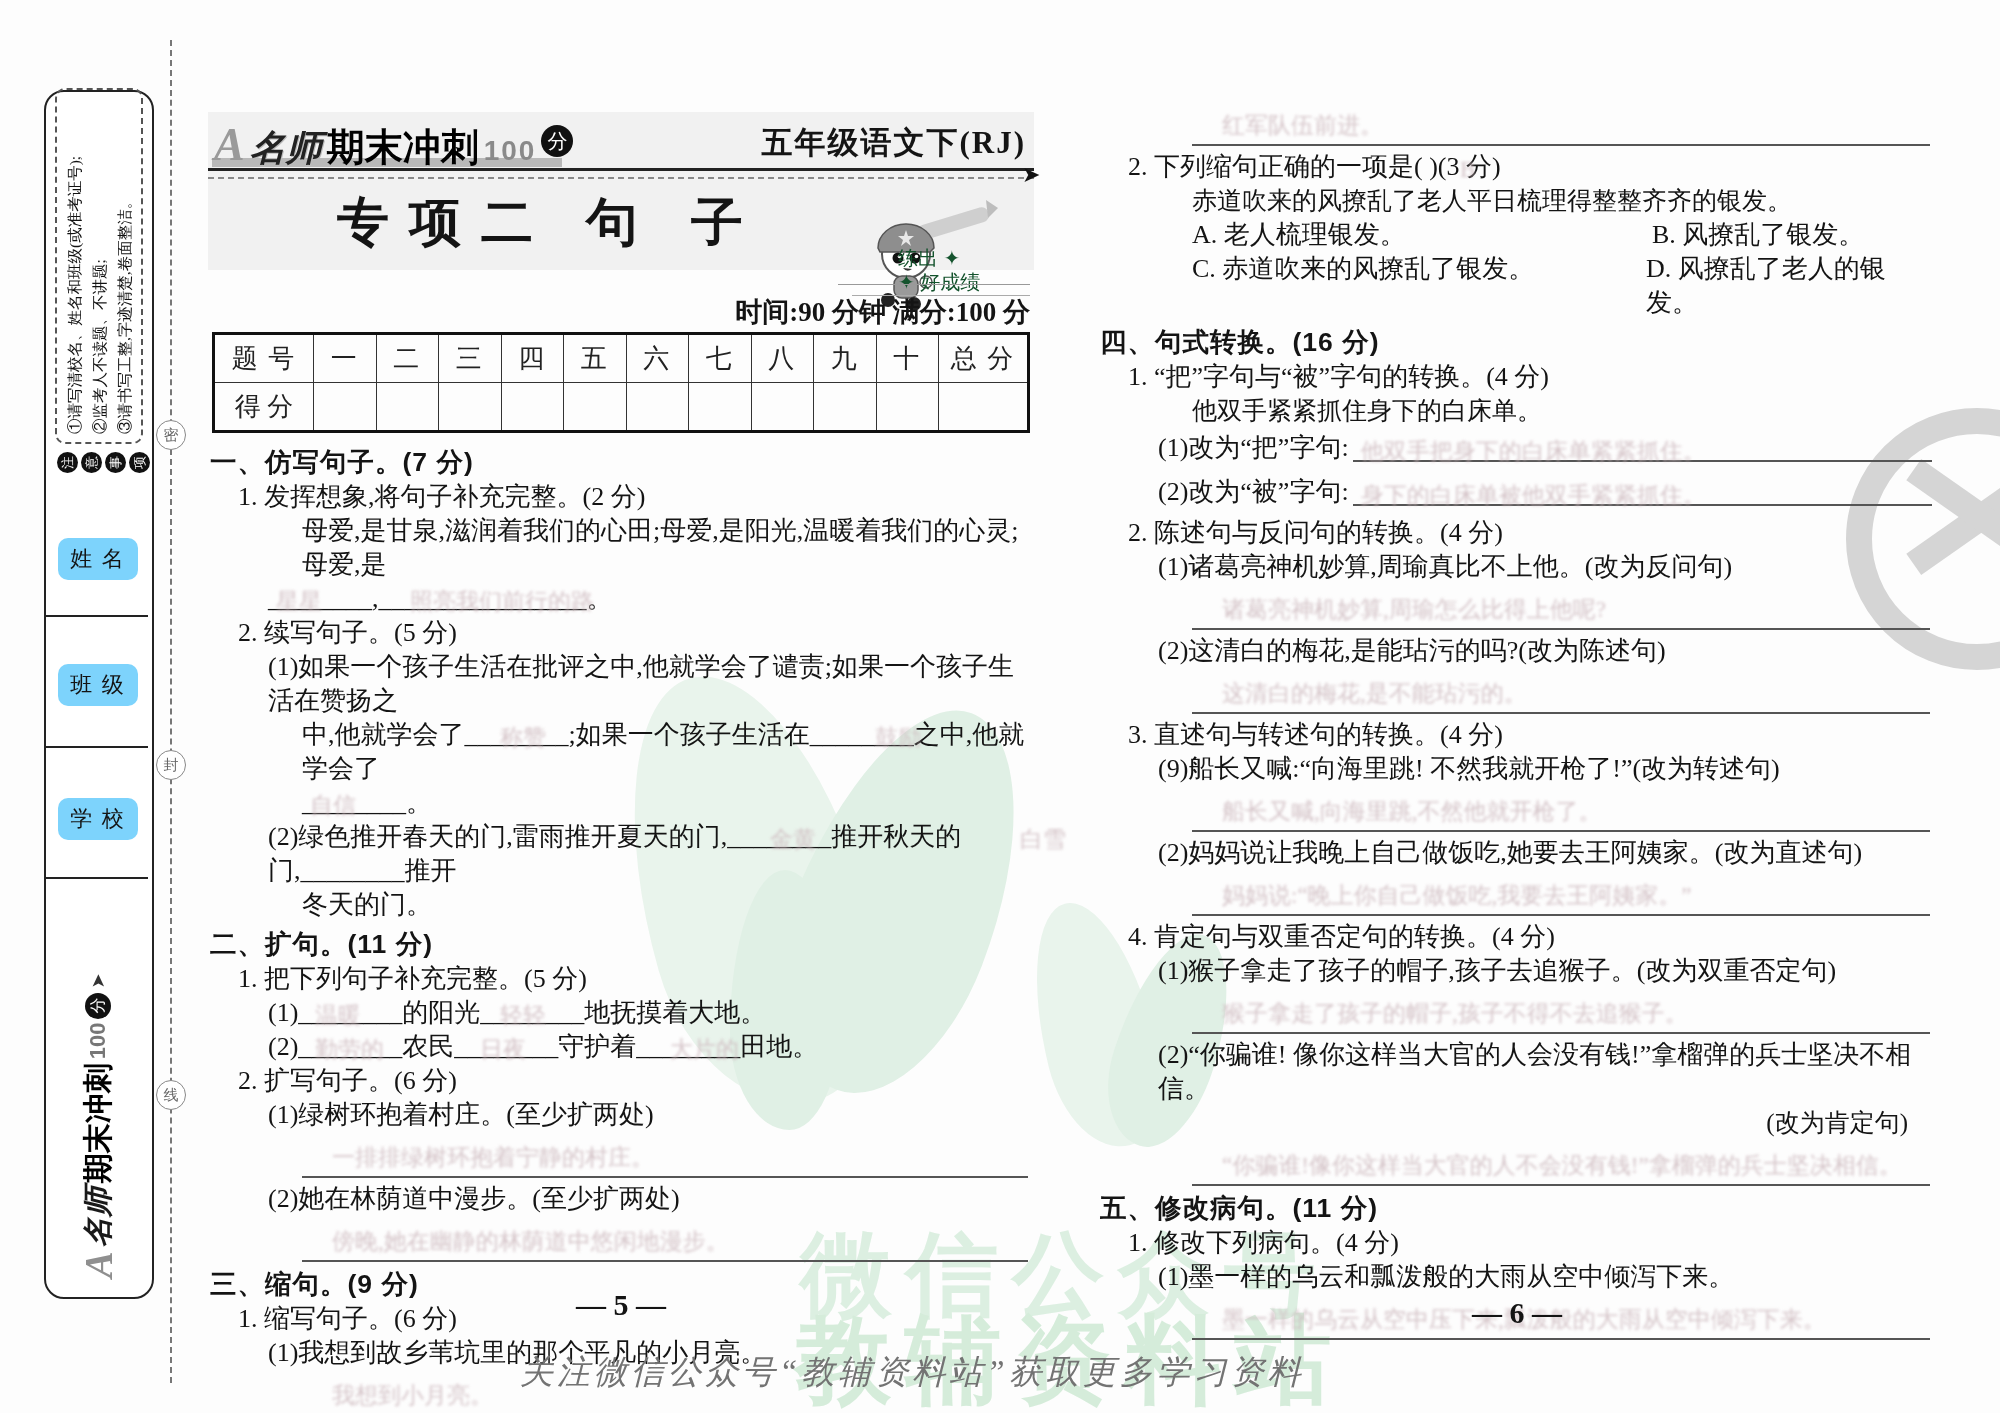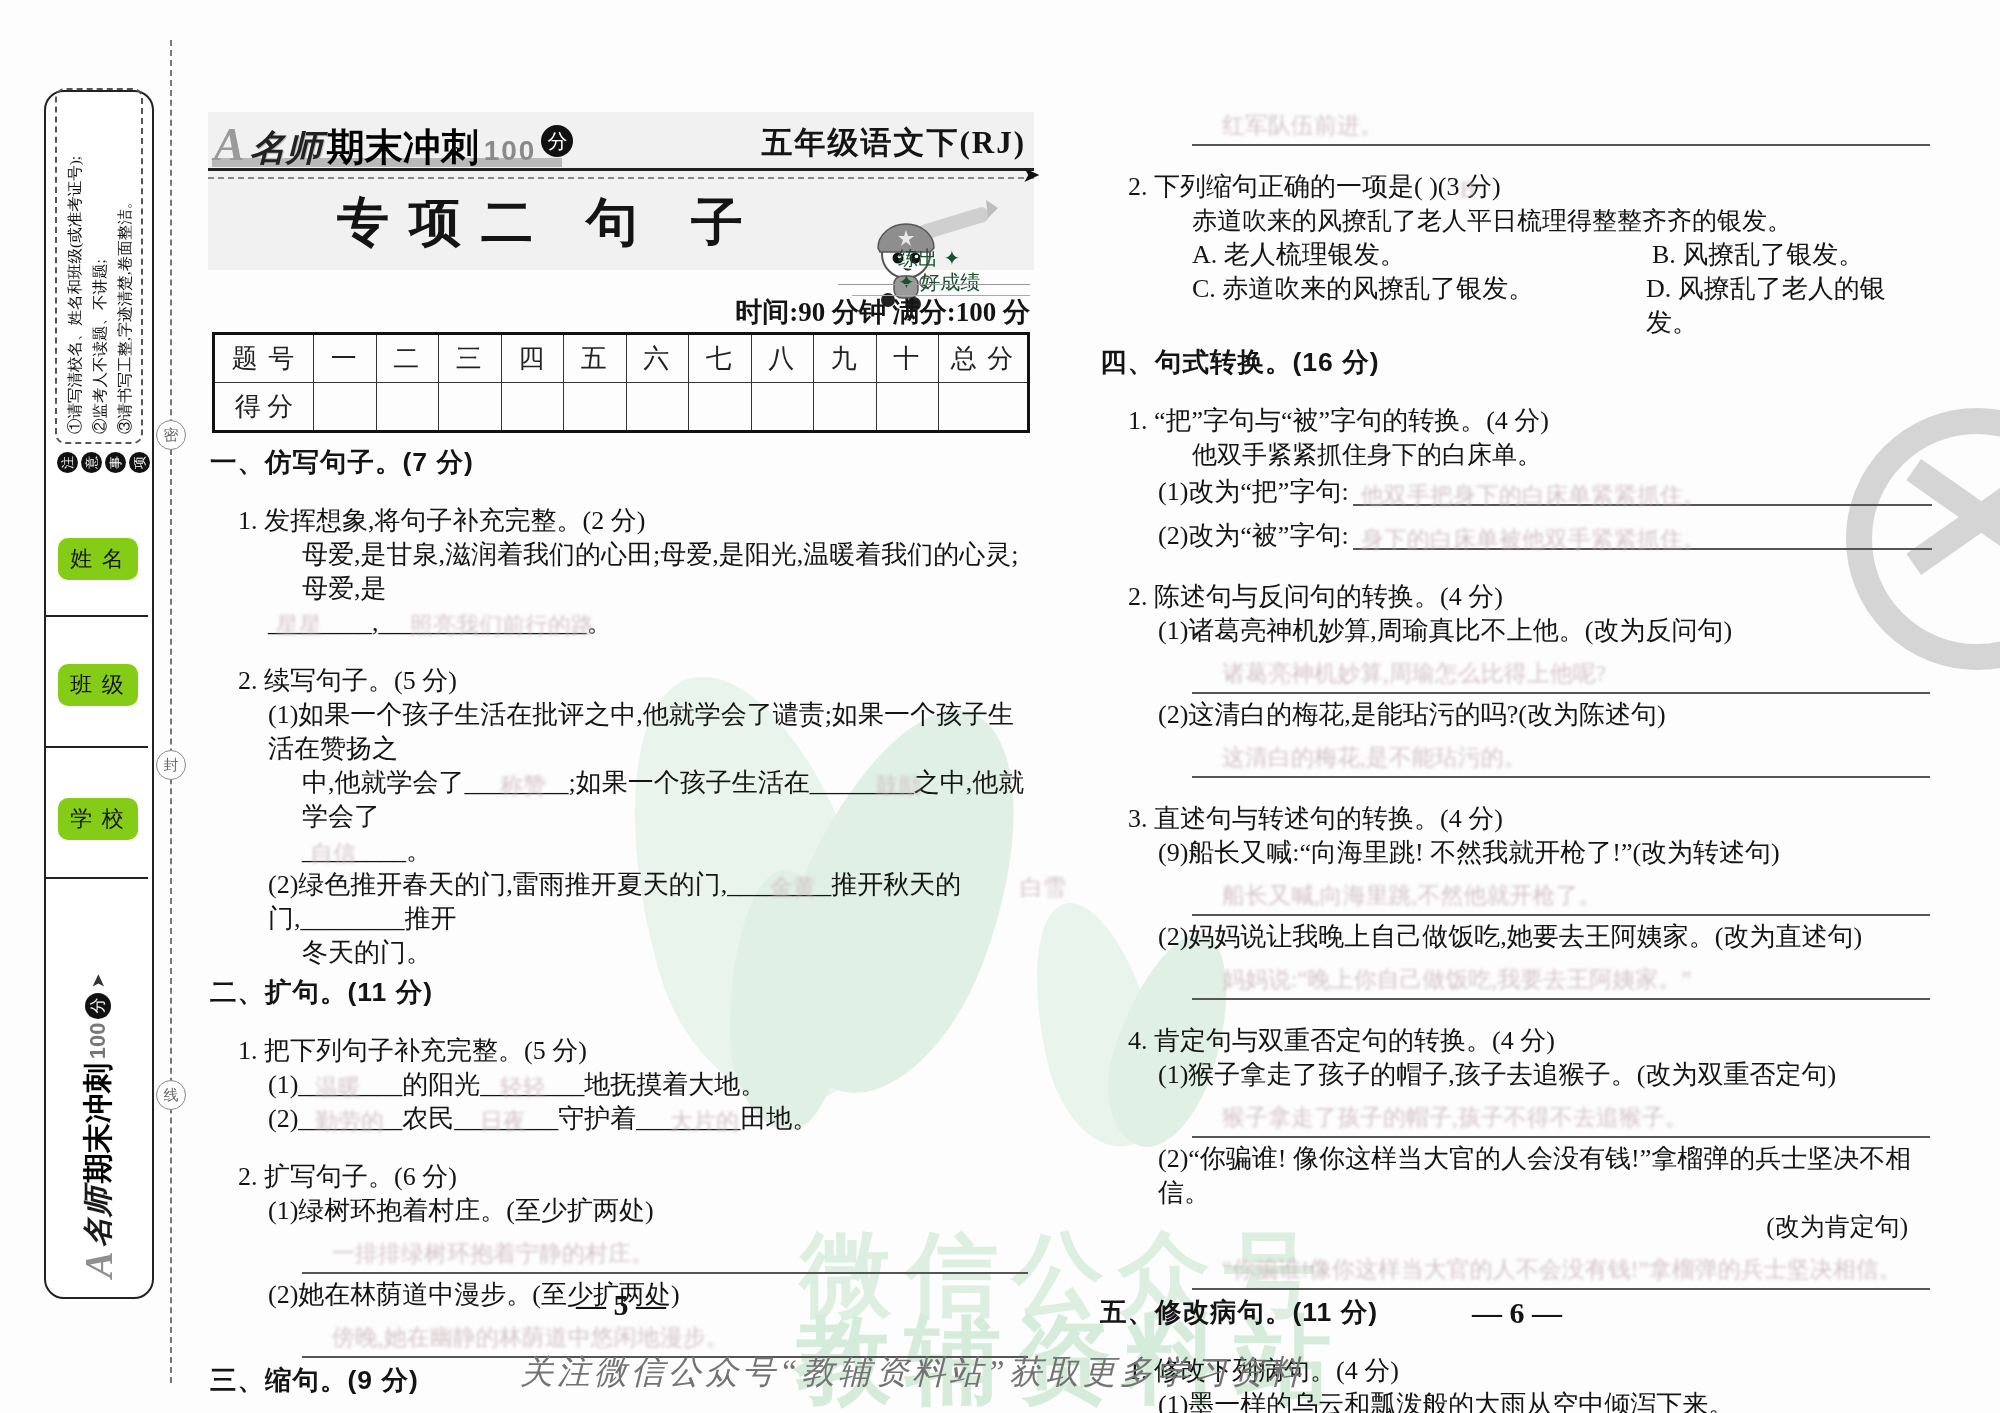--- a/index.html
+++ b/index.html
@@ -26,21 +26,21 @@
   
   .side-frame{position:absolute;left:44px;top:90px;width:106px;height:1205px;border:2px solid #222;
               border-radius:20px;z-index:2;background:#fff;}
   .notice-box{position:absolute;left:55px;top:88px;width:88px;height:356px;z-index:3;}
   .notice-inner{width:356px;height:88px;transform:rotate(-90deg) translateX(-356px);transform-origin:0 0;
                 border:2px dashed #555;border-radius:10px;padding:5px 8px;box-sizing:border-box;}
   .notice-line{font-size:15.5px;line-height:25px;white-space:nowrap;color:#111;}
   .notice-badges{position:absolute;left:57px;top:452px;display:flex;gap:3px;z-index:3;}
   .nb{width:21px;height:21px;border-radius:50%;background:#111;color:#fff;font-size:13px;line-height:21px;
       text-align:center;transform:rotate(-90deg);font-family:"Liberation Sans",sans-serif;}
-  .side-field{position:absolute;left:58px;width:80px;padding:6px 0;background:#84cc16;border-radius:10px;
+  .side-field{position:absolute;left:58px;width:80px;padding:6px 0;background:#7dd3fc;border-radius:10px;
               text-align:center;font-size:22px;letter-spacing:2px;z-index:3;}
   .side-rule{position:absolute;left:46px;width:102px;border-top:2px solid #222;z-index:3;}
   .side-logo{position:absolute;left:52px;top:948px;width:92px;height:330px;z-index:3;}
   .side-logo-inner{width:330px;height:92px;transform:rotate(-90deg) translateX(-330px);transform-origin:0 0;
                    display:flex;align-items:center;gap:4px;}
   .slg-a{font:italic 900 40px "Liberation Serif",serif;color:#8f8f8f;}
   .slg-name{font:italic 900 30px "Liberation Serif",serif;color:#1a1a1a;}
   .slg-rest{font:900 30px "Liberation Sans",sans-serif;color:#000;}
   .slg-num{font:700 22px "Liberation Sans",sans-serif;color:#777;}
   .slg-fen{width:26px;height:26px;border-radius:50%;background:#111;color:#fff;font-size:16px;line-height:26px;
@@ -79,21 +79,21 @@
   .score{border:3px solid #111;}
   .score .c0{width:96px;} .score .cl{width:86px;}
 
   
   .col{position:absolute;z-index:2;}
   .col5{left:210px;top:440px;width:822px;}
   .col6{left:1100px;top:100px;width:834px;}
   .ln{position:relative;min-height:34px;line-height:34px;font-size:26px;}
   .sec .t{font:700 26.5px "Liberation Sans",sans-serif;letter-spacing:1px;}
   .sec{margin-top:4px;}
-  .n1{padding-left:28px;margin-top:24px;}
+  .n1{padding-left:28px;}
   .n2{padding-left:58px;}
   .para{padding-left:92px;}
   .cont{padding-left:92px;}
   .kai{padding-left:92px;font-size:25px;}
   .rightal{text-align:right;padding-right:26px;}
   .ans{margin:6px 4px 4px 92px;height:38px;border-bottom:2.4px solid #555;}
   .fillrow{display:flex;padding-left:58px;height:40px;line-height:40px;margin-bottom:4px;}
   .fillrow .lbl{white-space:nowrap;}
   .fill-line{flex:1;border-bottom:2.4px solid #555;position:relative;margin:0 2px 6px 4px;}
   .opts{padding-left:92px;display:flex;}

